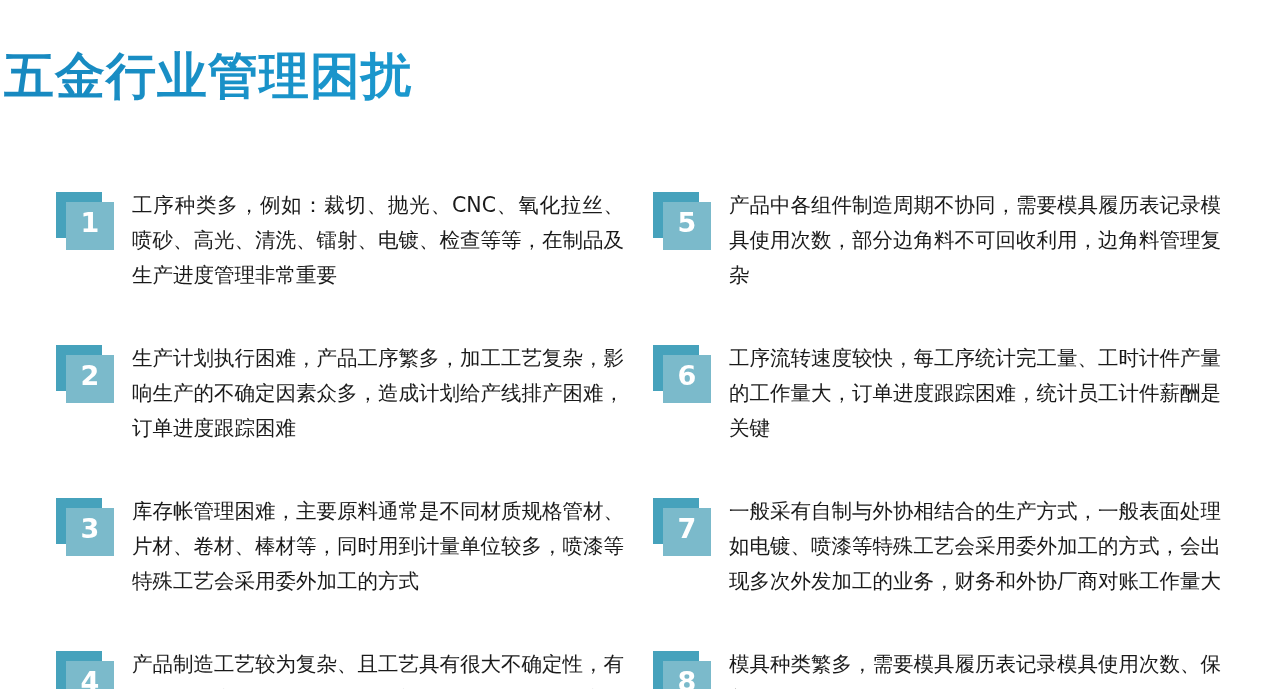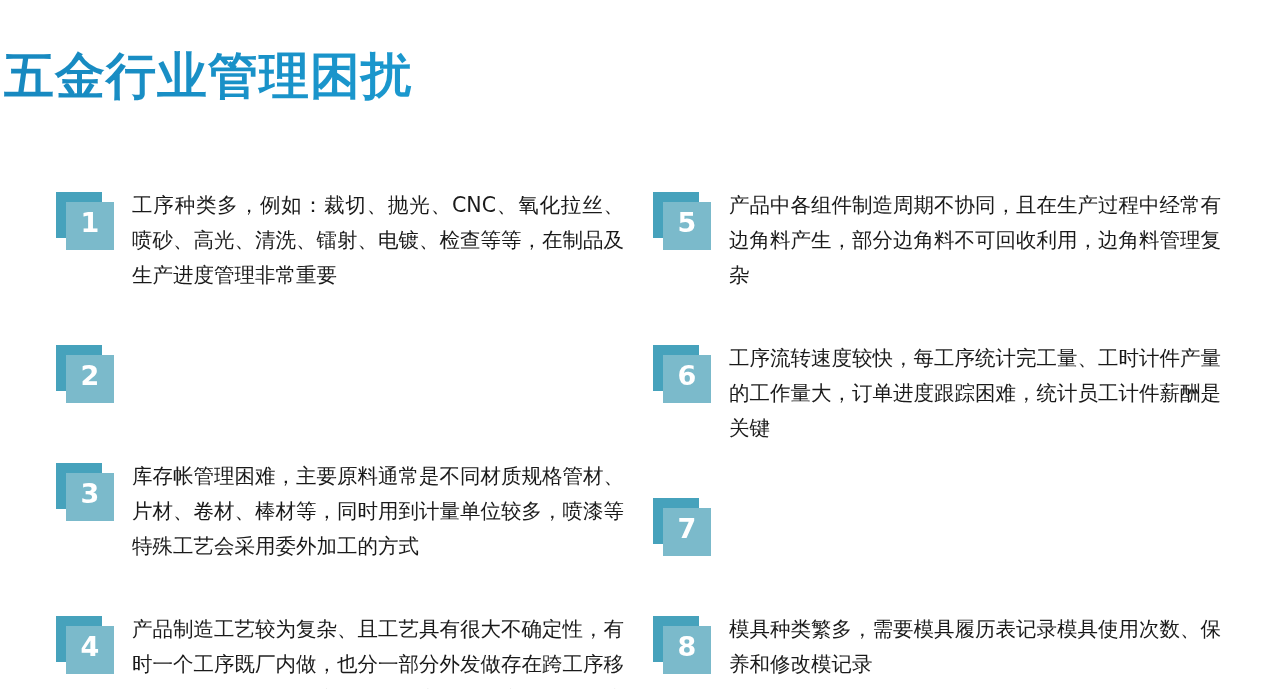--- a/index.html
+++ b/index.html
@@ -135,20 +135,21 @@
       <div class="item-text">工序种类多，例如：裁切、抛光、CNC、氧化拉丝、喷砂、高光、清洗、镭射、电镀、检查等等，在制品及生产进度管理非常重要</div>
     </div>
 
     <div class="item" style="margin-bottom:46px;">
       <div class="badge">
         <div class="sq-back"></div>
         <div class="sq-foot"></div>
         <div class="sq-front"></div>
         <div class="num">2</div>
       </div>
+      <div class="item-text">生产计划执行困难，产品工序繁多，加工工艺复杂，影响生产的不确定因素众多，造成计划给产线排产困难，订单进度跟踪困难</div>
     </div>
 
     <div class="item" style="margin-bottom:46px;">
       <div class="badge">
         <div class="sq-back"></div>
         <div class="sq-foot"></div>
         <div class="sq-front"></div>
         <div class="num">3</div>
       </div>
       <div class="item-text">库存帐管理困难，主要原料通常是不同材质规格管材、片材、卷材、棒材等，同时用到计量单位较多，喷漆等特殊工艺会采用委外加工的方式</div>
@@ -168,40 +169,41 @@
 
   <div class="column column-right">
 
     <div class="item" style="margin-bottom:46px;">
       <div class="badge">
         <div class="sq-back"></div>
         <div class="sq-foot"></div>
         <div class="sq-front"></div>
         <div class="num">5</div>
       </div>
-      <div class="item-text">产品中各组件制造周期不协同，且在生产过程中经常有边角料产生，部分边角料不可回收利用，边角料管理复杂</div>
+      <div class="item-text">产品中各组件制造周期不协同，需要模具履历表记录模具使用次数，部分边角料不可回收利用，边角料管理复杂</div>
     </div>
 
     <div class="item" style="margin-bottom:46px;">
       <div class="badge">
         <div class="sq-back"></div>
         <div class="sq-foot"></div>
         <div class="sq-front"></div>
         <div class="num">6</div>
       </div>
       <div class="item-text">工序流转速度较快，每工序统计完工量、工时计件产量的工作量大，订单进度跟踪困难，统计员工计件薪酬是关键</div>
     </div>
 
     <div class="item" style="margin-bottom:46px;">
       <div class="badge">
         <div class="sq-back"></div>
         <div class="sq-foot"></div>
         <div class="sq-front"></div>
         <div class="num">7</div>
       </div>
+      <div class="item-text">一般采有自制与外协相结合的生产方式，一般表面处理如电镀、喷漆等特殊工艺会采用委外加工的方式，会出现多次外发加工的业务，财务和外协厂商对账工作量大</div>
     </div>
 
     <div class="item">
       <div class="badge">
         <div class="sq-back"></div>
 
         <div class="sq-front"></div>
         <div class="num">8</div>
       </div>
       <div class="item-text">模具种类繁多，需要模具履历表记录模具使用次数、保养和修改模记录</div>

